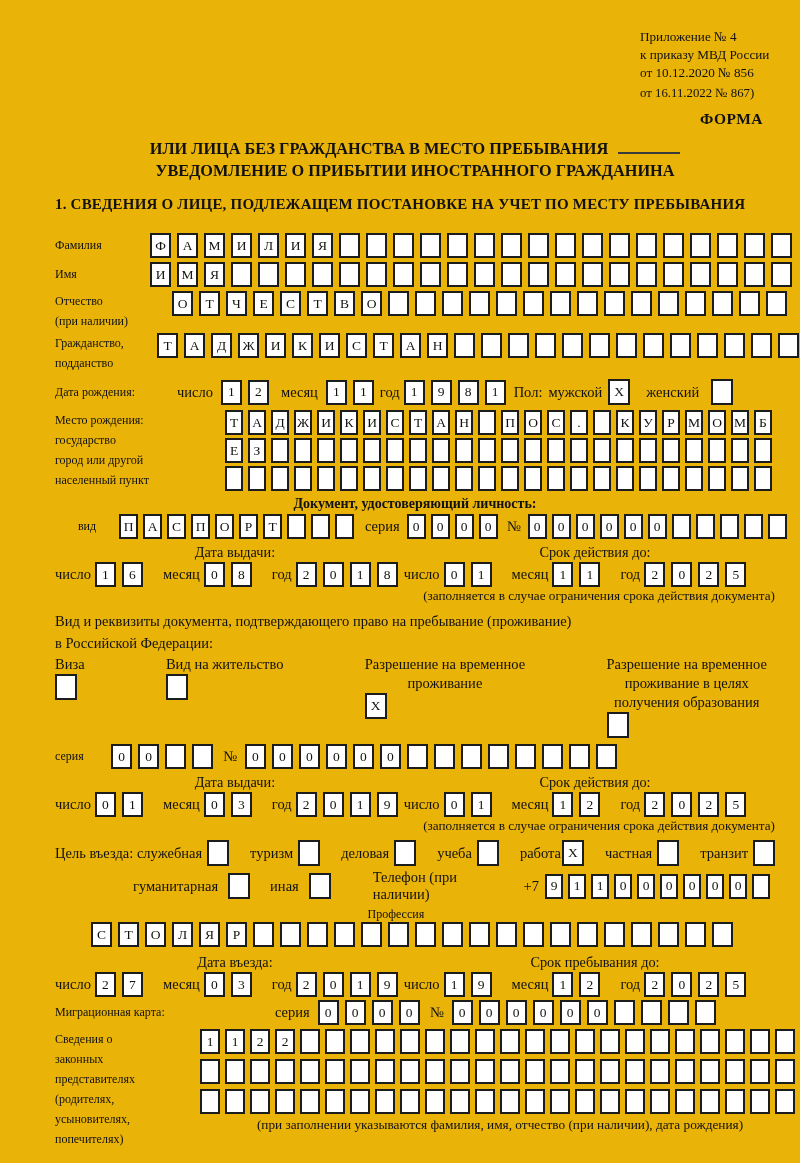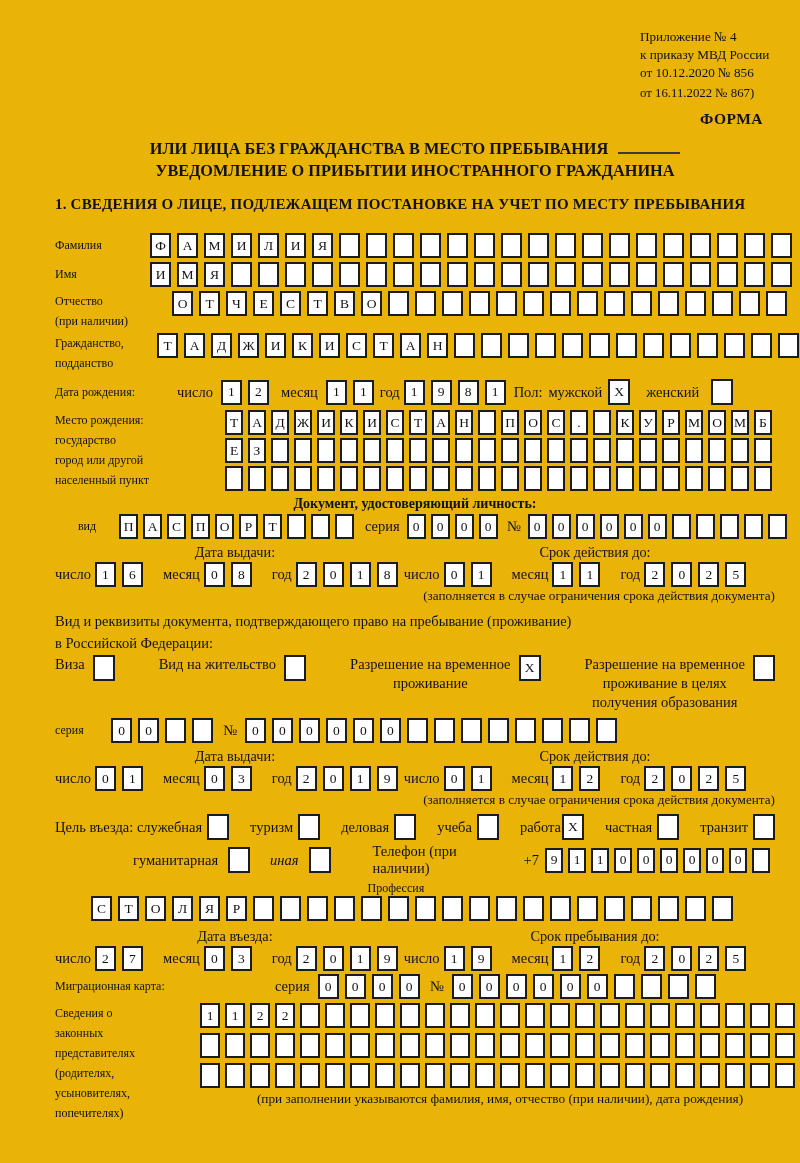--- a/index.html
+++ b/index.html
@@ -36,21 +36,21 @@
   .dhdr{display:flex;margin-top:4px;font-size:14.3px;line-height:18px;}
   .dhdr .dh{width:50%;text-align:center;}
   .daterow{display:flex;justify-content:space-between;margin-top:1px;padding-right:48px;}
   .dgroup{display:flex;align-items:center;}
   .dgroup .lbl{margin-right:4px;}
   .dgroup .lbl.gap{margin-left:14px;}
   .note-r{margin-top:1px;text-align:right;font-size:13.2px;line-height:16px;}
   .plain{margin-top:8px;font-size:14.5px;line-height:18px;}
   
   .opts{display:flex;justify-content:space-between;margin-top:3px;align-items:flex-start;}
-  .opt{display:flex;align-items:flex-start;}
+  .opt{display:flex;align-items:flex-start;flex-direction:column;}
   .opt .olabel{line-height:19px;text-align:center;margin-right:8px;}
   .opt .chk{margin-top:0px;}
   
   .purpose{display:flex;justify-content:space-between;align-items:center;margin-top:6px;}
   .pair{display:flex;align-items:center;}
   .pair .plbl{margin-right:5px;}
   .purpose2{display:flex;align-items:center;margin-top:3px;margin-left:78px;}
   .mig{display:flex;align-items:center;margin-top:3px;}
   .rep-note{margin-top:2px;font-size:13.3px;text-align:center;line-height:16px;}
 </style>
@@ -558,21 +558,21 @@
           <span class="box"></span>
         </div>
     </div>
   </div>
 
   <div class="purpose2">
     <span>гуманитарная</span>
     <div class="boxes chk" style="margin-left:10px;">
         <span class="box"></span>
       </div>
-    <span style="margin-left:20px;font-style:italic;">иная</span>
+    <span style="margin-left:20px;">иная</span>
     <div class="boxes chk" style="margin-left:10px;">
         <span class="box"></span>
       </div>
     <span style="margin-left:42px;">Телефон (при наличии)</span>
     <span style="margin-left:36px;margin-right:6px;">+7</span>
     <div class="boxes sm">
         <span class="box">9</span>
         <span class="box">1</span>
         <span class="box">1</span>
         <span class="box">0</span>

